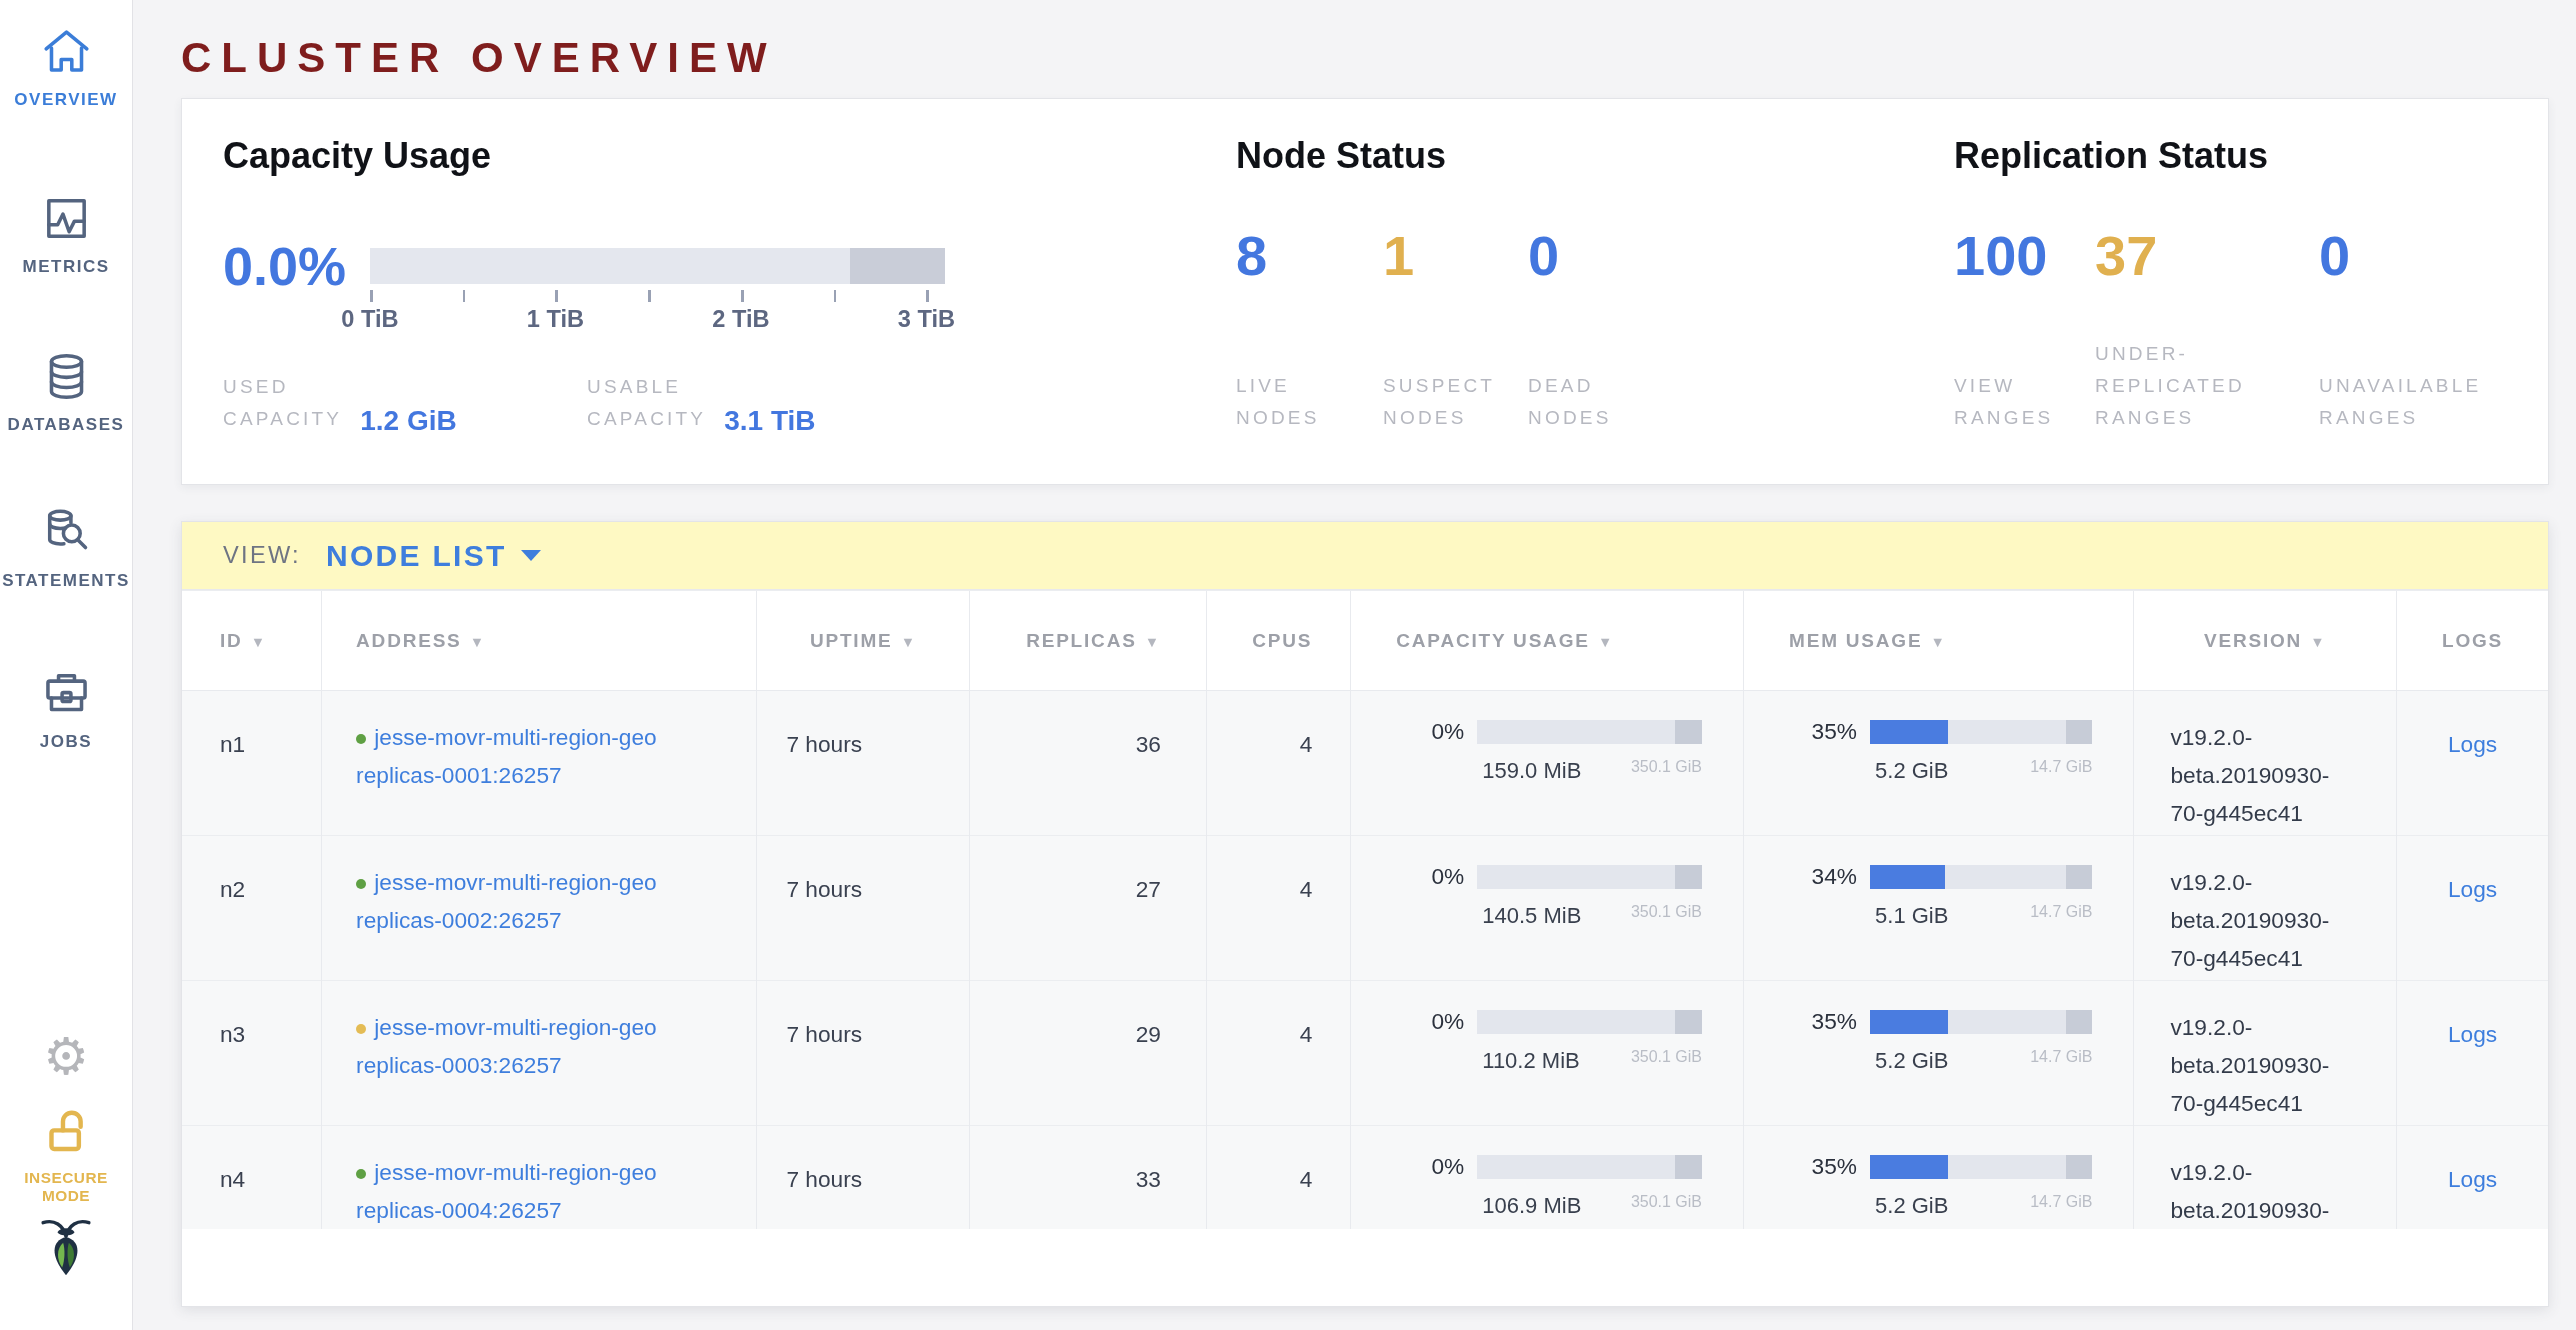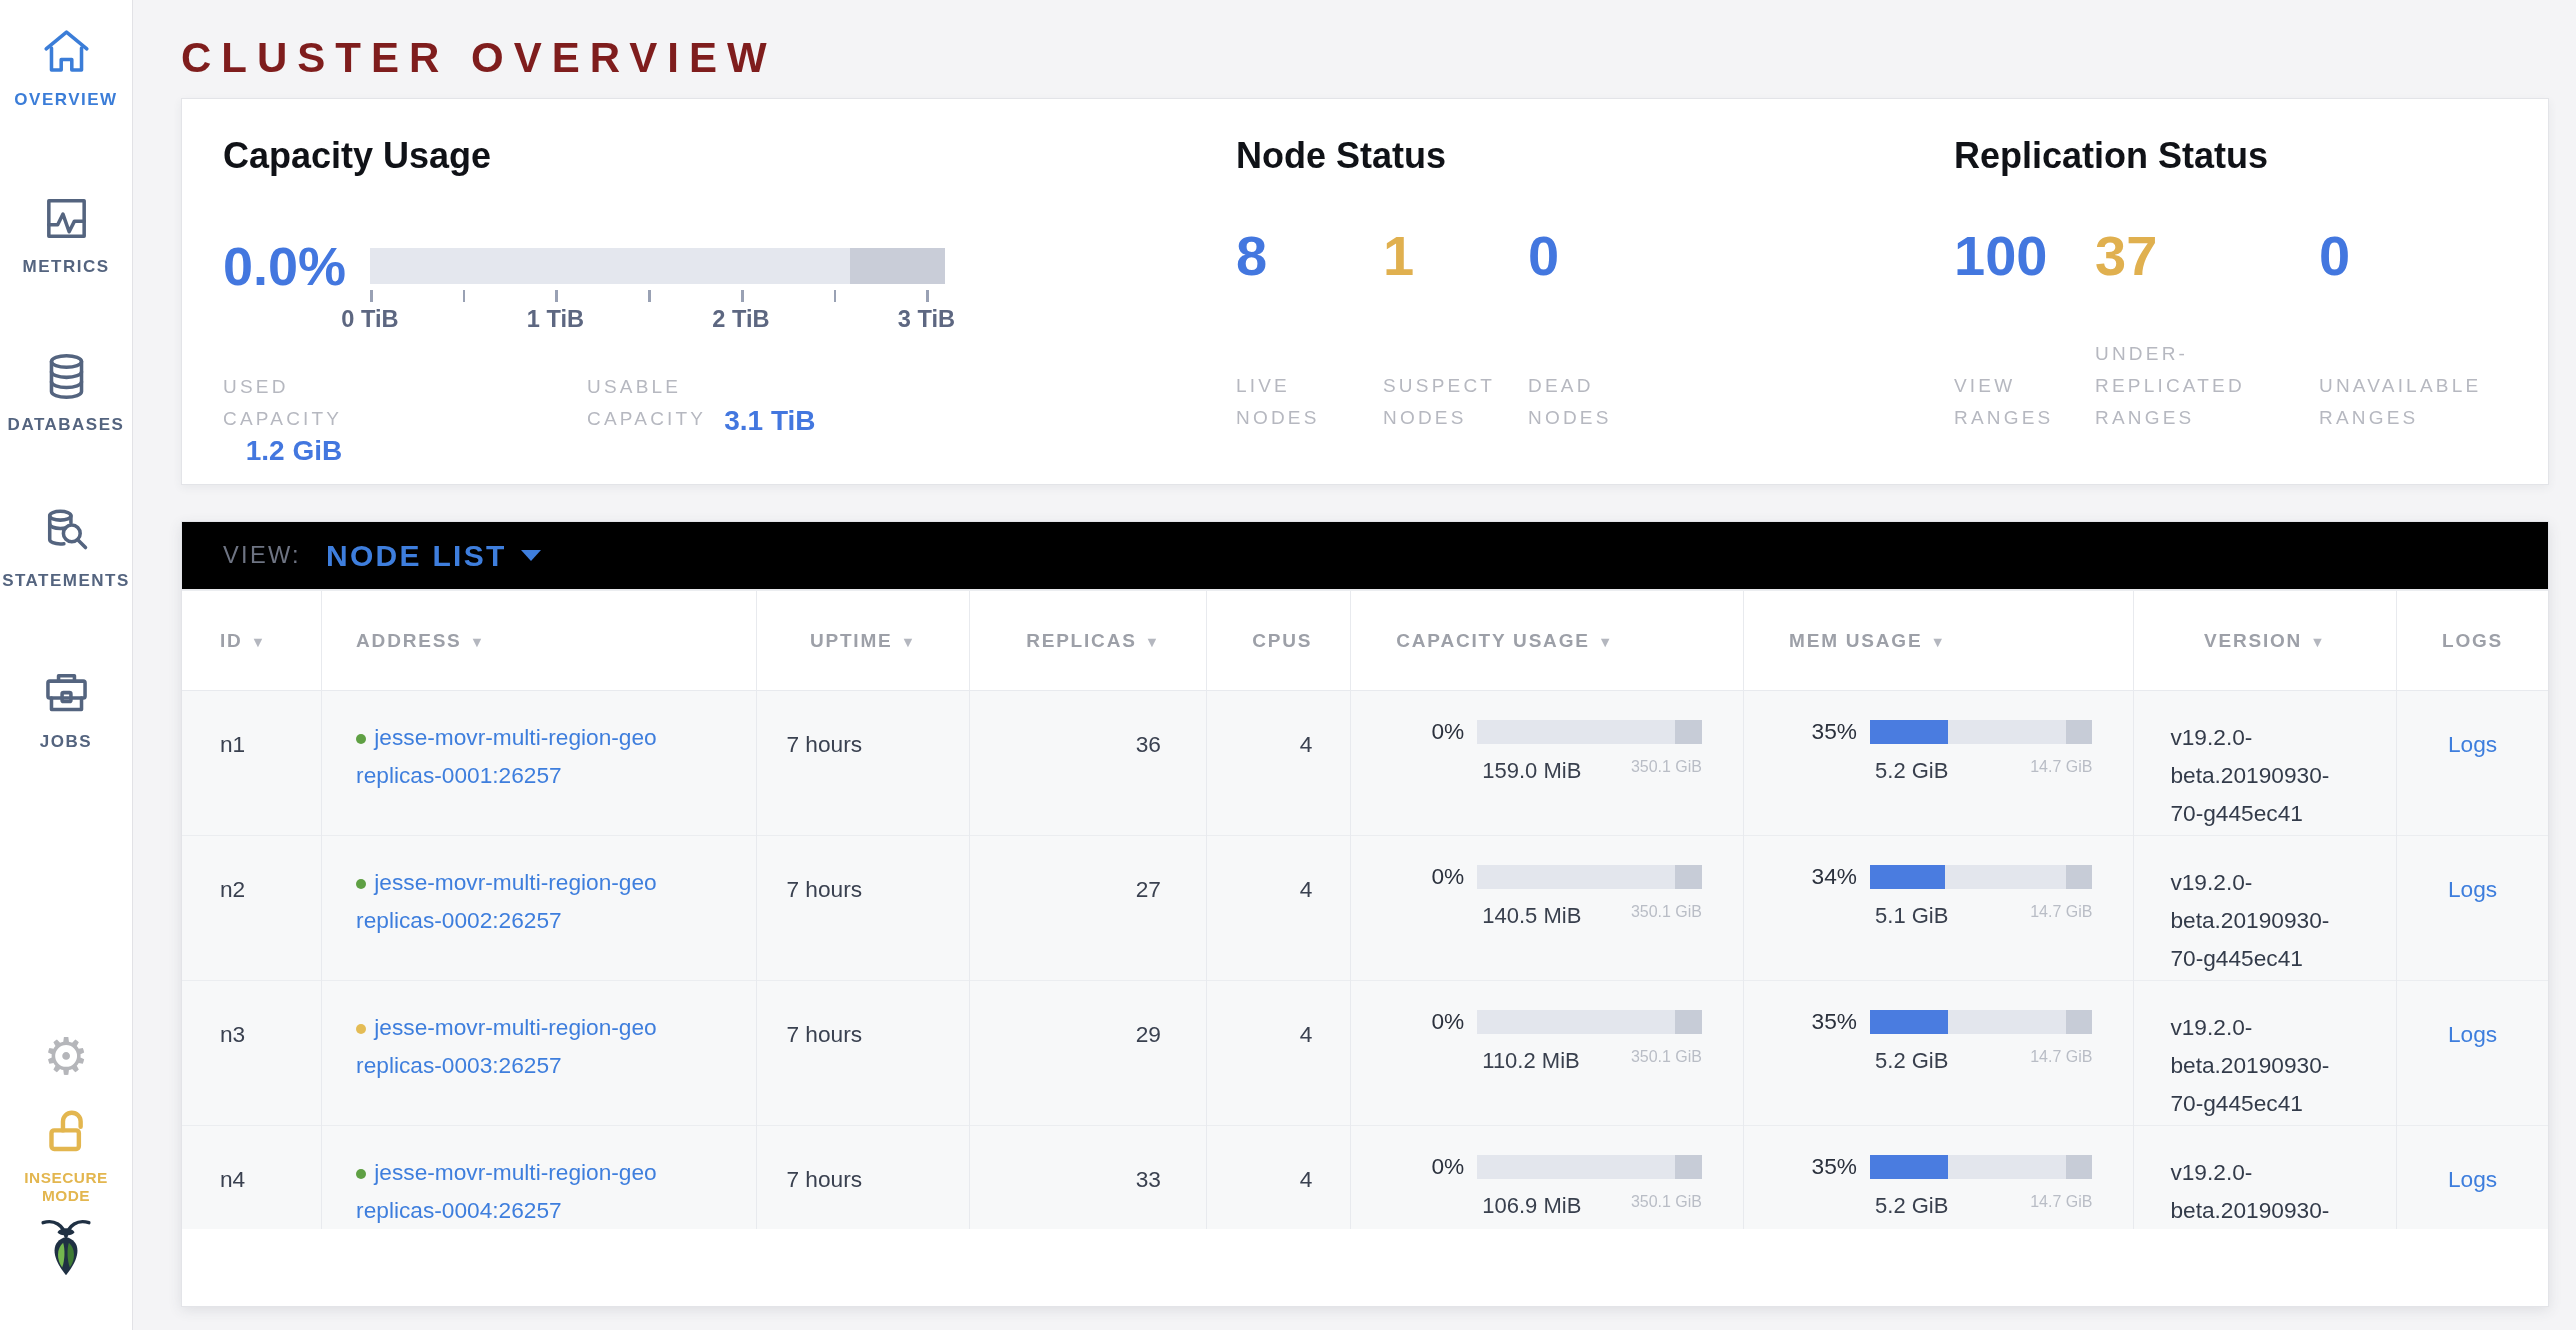--- a/index.html
+++ b/index.html
@@ -49,21 +49,21 @@
   .stat-col { position:relative; height:299px; }
   .big-num { position:absolute; top:93px; font-size:56px; font-weight:700; color:#4377df; line-height:56px; }
   .big-num.warn { color:#e0b04f; }
   .stat-label { position:absolute; bottom:0; font-size:19px; letter-spacing:3.2px;
                 color:#b6b8c0; line-height:32px; }
 
   
   .table-card { margin-top:36px; width:2368px; height:786px; background:#fff;
                 border:0.9px solid #e3e4e8; box-shadow:0 3.6px 12.7px rgba(60,64,80,.12); overflow:hidden; }
   .view-bar { height:68px; display:flex; align-items:center; padding-left:41px;
-              border-bottom:0.9px solid #e8e9ec; background:#000000; }
+              border-bottom:0.9px solid #e8e9ec; background:#fef9c3; }
   .view-label { font-size:23.6px; letter-spacing:2.3px; color:#6e7483; }
   .view-select { display:flex; align-items:center; margin-left:25px; cursor:pointer; }
   .view-value { font-size:30px; letter-spacing:2.3px; color:#3e7edd; font-weight:700; }
   .caret-down { width:0; height:0; margin-left:14.5px; border-left:10px solid transparent;
                 border-right:10px solid transparent; border-top:11.8px solid #3e7edd; }
   .section-heading { height:81px; padding:22px 0 0 41px; font-size:31px; font-weight:700; color:#16181d; }
 
   table.nodes { width:100%; border-collapse:collapse; table-layout:fixed; }
   th { height:100px; background:#fff; font-size:19px; font-weight:700; letter-spacing:1.8px;
        color:#9da0a8; border-top:0.9px solid #ebedf0; border-bottom:0.9px solid #e8eaee;
@@ -209,21 +209,21 @@
           <div class="cap-tick" style="left:96.77%;"></div>
         </div>
         <div class="cap-ticklabels">
           <span class="cap-ticklabel" style="left:0%;">0 TiB</span>
           <span class="cap-ticklabel" style="left:32.26%;">1 TiB</span>
           <span class="cap-ticklabel" style="left:64.52%;">2 TiB</span>
           <span class="cap-ticklabel" style="left:96.77%;">3 TiB</span>
         </div>
       </div>
 
-      <div class="cap-stat" style="left:41px;flex-direction:column;">
+      <div class="cap-stat" style="left:41px;">
         <div class="stat-lines">
           <div>USED</div>
           <div>CAPACITY</div>
         </div>
         <div class="stat-value">1.2 GiB</div>
       </div>
 
       <div class="cap-stat" style="left:405px;">
         <div class="stat-lines">
           <div>USABLE</div>

